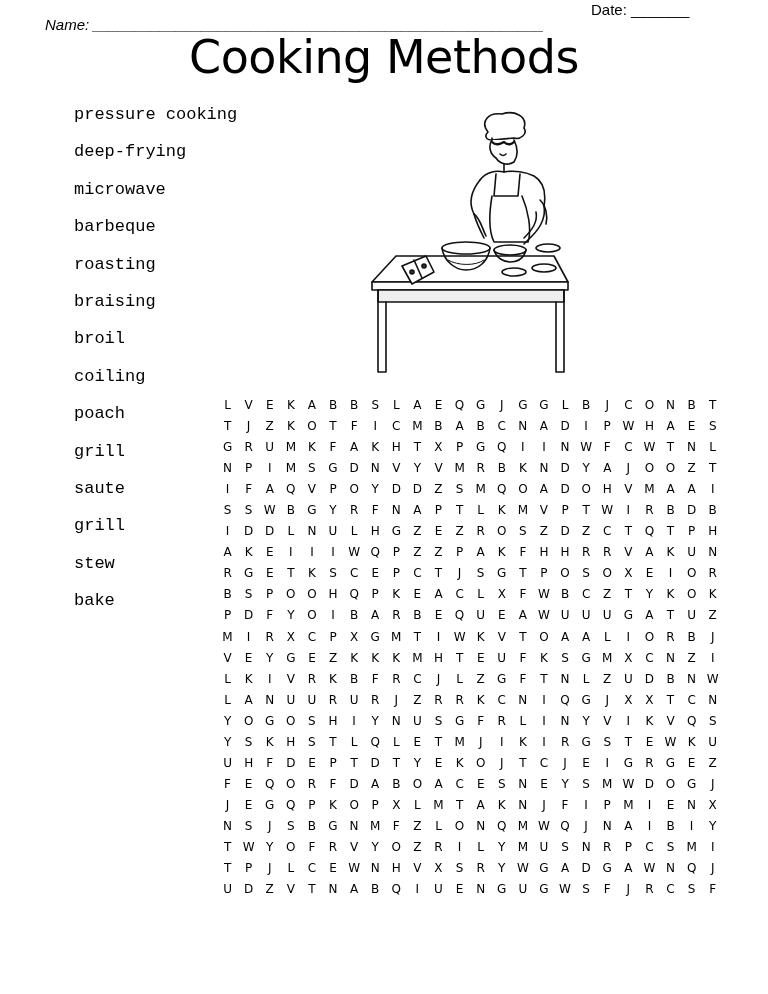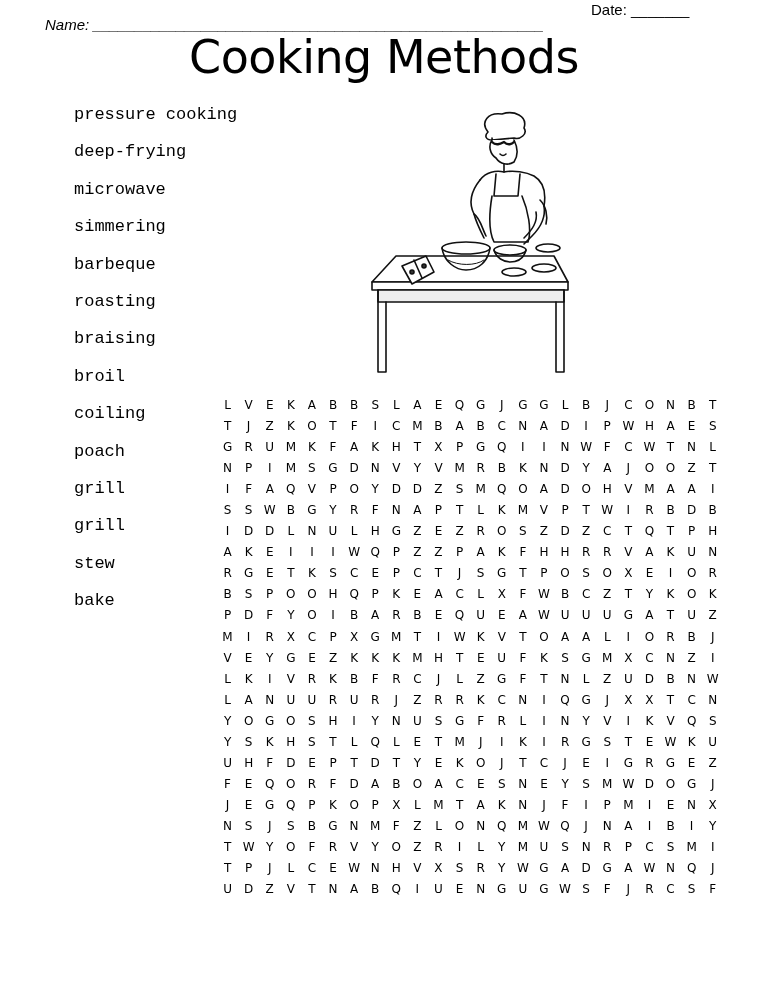--- a/index.html
+++ b/index.html
@@ -22,28 +22,28 @@
   <span class="name-field">Name: ______________________________________________________</span>
   <span class="date-field">Date: _______</span>
 </div>
 
 <div class="title">Cooking Methods</div>
 
 <div class="word-list" id="word-list">
     <div class="word">pressure cooking</div>
     <div class="word">deep-frying</div>
     <div class="word">microwave</div>
-    <div class="word">simmering</div>
     <div class="word">barbeque</div>
     <div class="word">roasting</div>
     <div class="word">braising</div>
     <div class="word">broil</div>
     <div class="word">coiling</div>
     <div class="word">poach</div>
     <div class="word">grill</div>
+    <div class="word">saute</div>
     <div class="word">grill</div>
     <div class="word">stew</div>
     <div class="word">bake</div>
   </div>
 
 <div class="illustration">
   <svg width="205" height="265" viewBox="0 0 205 265" xmlns="http://www.w3.org/2000/svg" fill="none" stroke="#111" stroke-width="1.6" stroke-linecap="round" stroke-linejoin="round">
 
     <path d="M120 22 C112 12 120 2 134 4 C146 0 160 6 156 18 C160 24 152 30 146 28 L124 30 C118 30 116 26 120 22 Z" fill="#fff"></path>
     <path d="M124 28 C124 34 126 40 132 46"></path>

